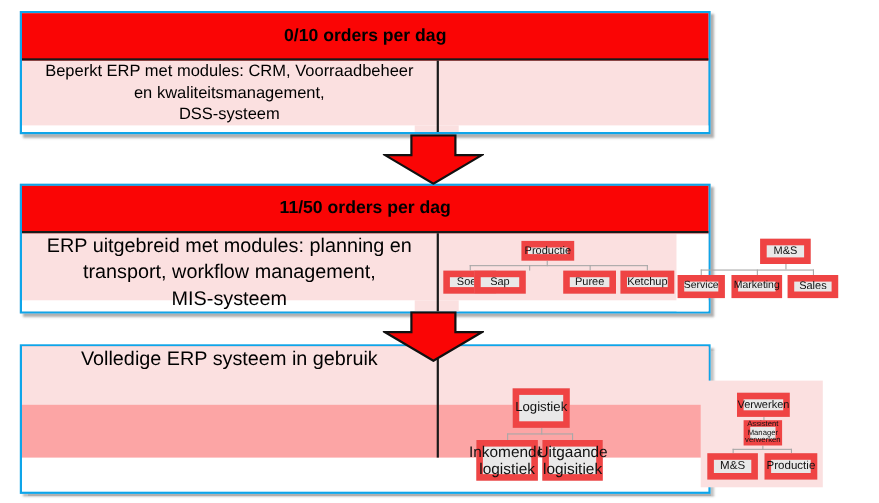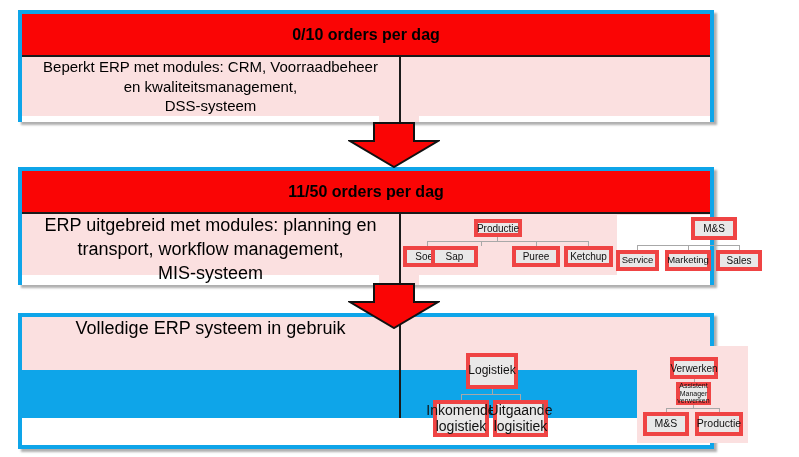--- a/index.html
+++ b/index.html
@@ -2,22 +2,22 @@
 <html><head>
 <meta charset="utf-8">
 <style>
   * { margin:0; padding:0; box-sizing:border-box; }
   html,body { background:#fff; }
   .canvas {
     position:relative; width:799px; height:457px; background:#ffffff;
     font-family:"Liberation Sans", sans-serif; color:#000; overflow:hidden;
   }
   .section {
-    position:absolute; left:18px; width:696px;
-    border:4px solid #0ea5e9; background:#fbe0e0;
+    position:absolute; left:18px; width:628px;
+    border:2px solid #0ea5e9; background:#fbe0e0;
     box-shadow:3px 3px 2px rgba(110,110,110,.55);
     z-index:1;
   }
   .sec-header {
     background:#fa0505; border-bottom:2px solid #1a1a1a;
     display:flex; align-items:center; justify-content:center;
     font-weight:bold; font-size:16px; color:#000;
   }
   .sec-body { position:relative; width:100%; }
   .divider { position:absolute; top:0; bottom:0; left:377px; width:2px; background:#1a1a1a; z-index:4; }
@@ -25,21 +25,21 @@
   .pink-patch { position:absolute; bottom:0; background:#fbe0e0; }
   .cell { position:absolute; display:flex; align-items:flex-start; justify-content:center; text-align:center; }
   .pre { white-space:pre-line; }
   .t-small { font-size:15px; line-height:1.3; }
   .t-big { font-size:18px; line-height:1.32; }
   .arrow { position:absolute; z-index:5; }
   .arrow polygon { fill:#fa0505; stroke:#111; stroke-width:2; }
   .pinkblock { position:absolute; background:#fbe0e0; z-index:2; }
   .whiterect { position:absolute; background:#ffffff; }
   .node {
-    position:absolute; background:#e9e8e8; border:4px solid #ef4444;
+    position:absolute; background:#e9e8e8; border:6px solid #ef4444;
     display:flex; align-items:center; justify-content:center; text-align:center;
     font-size:10px; line-height:1.1; color:#111; white-space:pre-line; z-index:3;
   }
   .node.big { font-size:12px; }
   .node.mid { font-size:14px; }
   .node.tiny { font-size:7px; line-height:1.1; }
   .conn { position:absolute; background:#a8a8a8; z-index:2; }
 </style>
 </head>
 <body>
@@ -99,21 +99,21 @@
   <div class="conn" style="left:739px;top:245px;width:1px;height:5px;"></div>
   <div class="node" style="left:616px;top:250px;width:43px;height:21px;font-size:9.5px;">Service</div>
   <div class="node" style="left:665px;top:250px;width:46px;height:21px;font-size:9.5px;">Marketing</div>
   <div class="node" style="left:716px;top:250px;width:46px;height:21px;font-size:10px;">Sales</div>
 
   <svg class="arrow" style="left:348px;top:283px;" width="92" height="46" viewBox="0 0 92 46">
     <polygon points="26,1 66,1 66,19 90,19 46,45 2,19 26,19"></polygon>
   </svg>
 
   <div class="section" style="top:313px;height:136px;background:#ffffff;">
-    <div class="sec-body" style="height:101px;background:#0ea5e9;">
+    <div class="sec-body" style="height:101px;background:#fca5a5;">
       <div style="position:absolute;left:0;right:0;top:0;height:53px;background:#fbe0e0;"></div>
       <div class="divider"></div>
       <div class="cell t-big" style="left:0;top:0;width:377px;height:66px;">
         <span class="pre">Volledige ERP systeem in gebruik</span>
       </div>
     </div>
   </div>
 
   <div class="node big" style="left:466px;top:353px;width:52px;height:36px;">Logistiek</div>
   <div class="conn" style="left:492px;top:389px;width:1px;height:6px;"></div>

